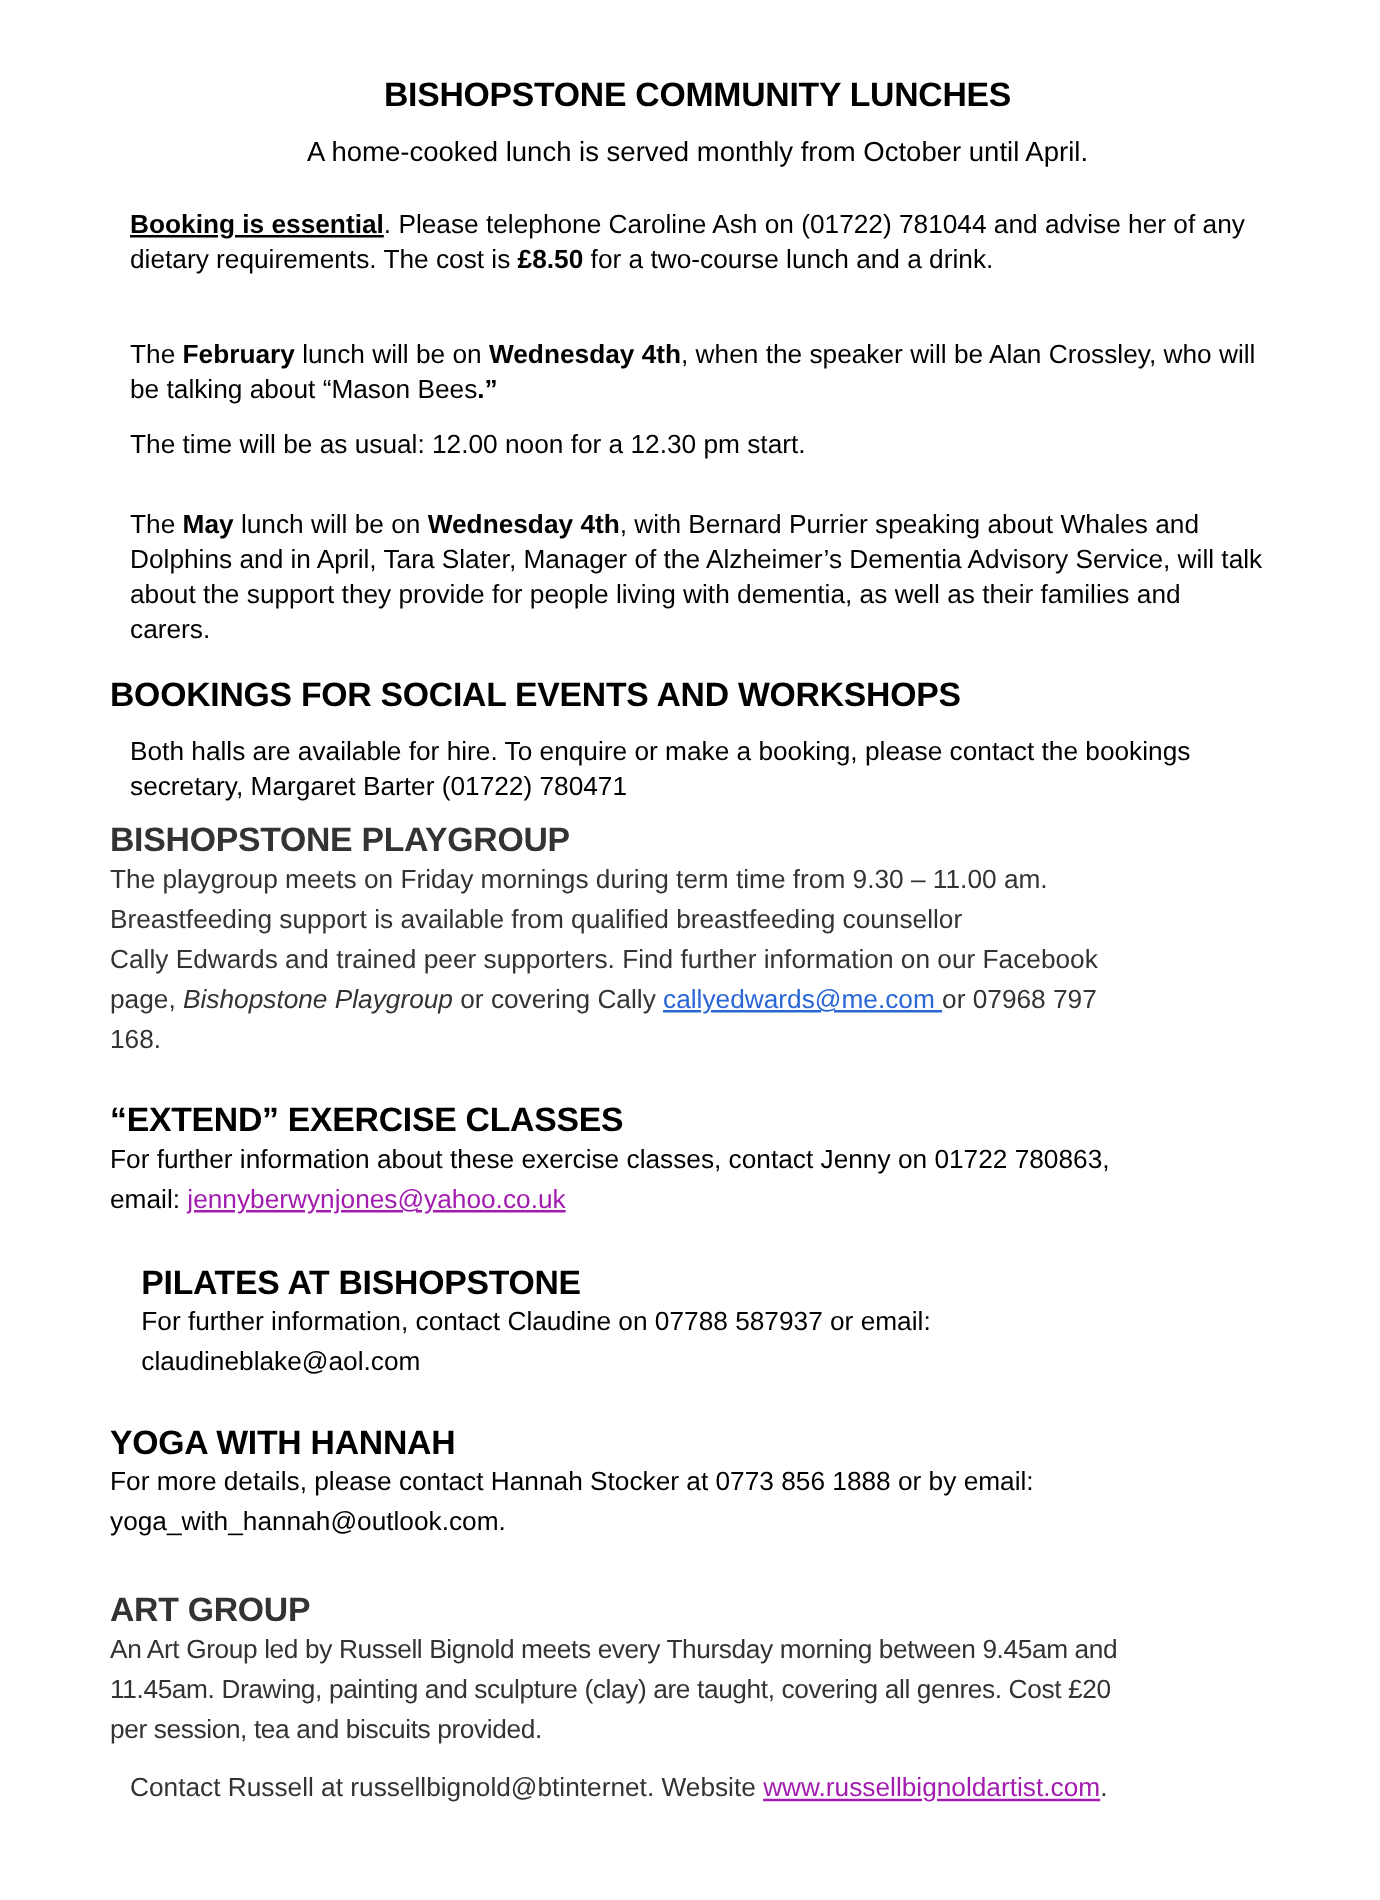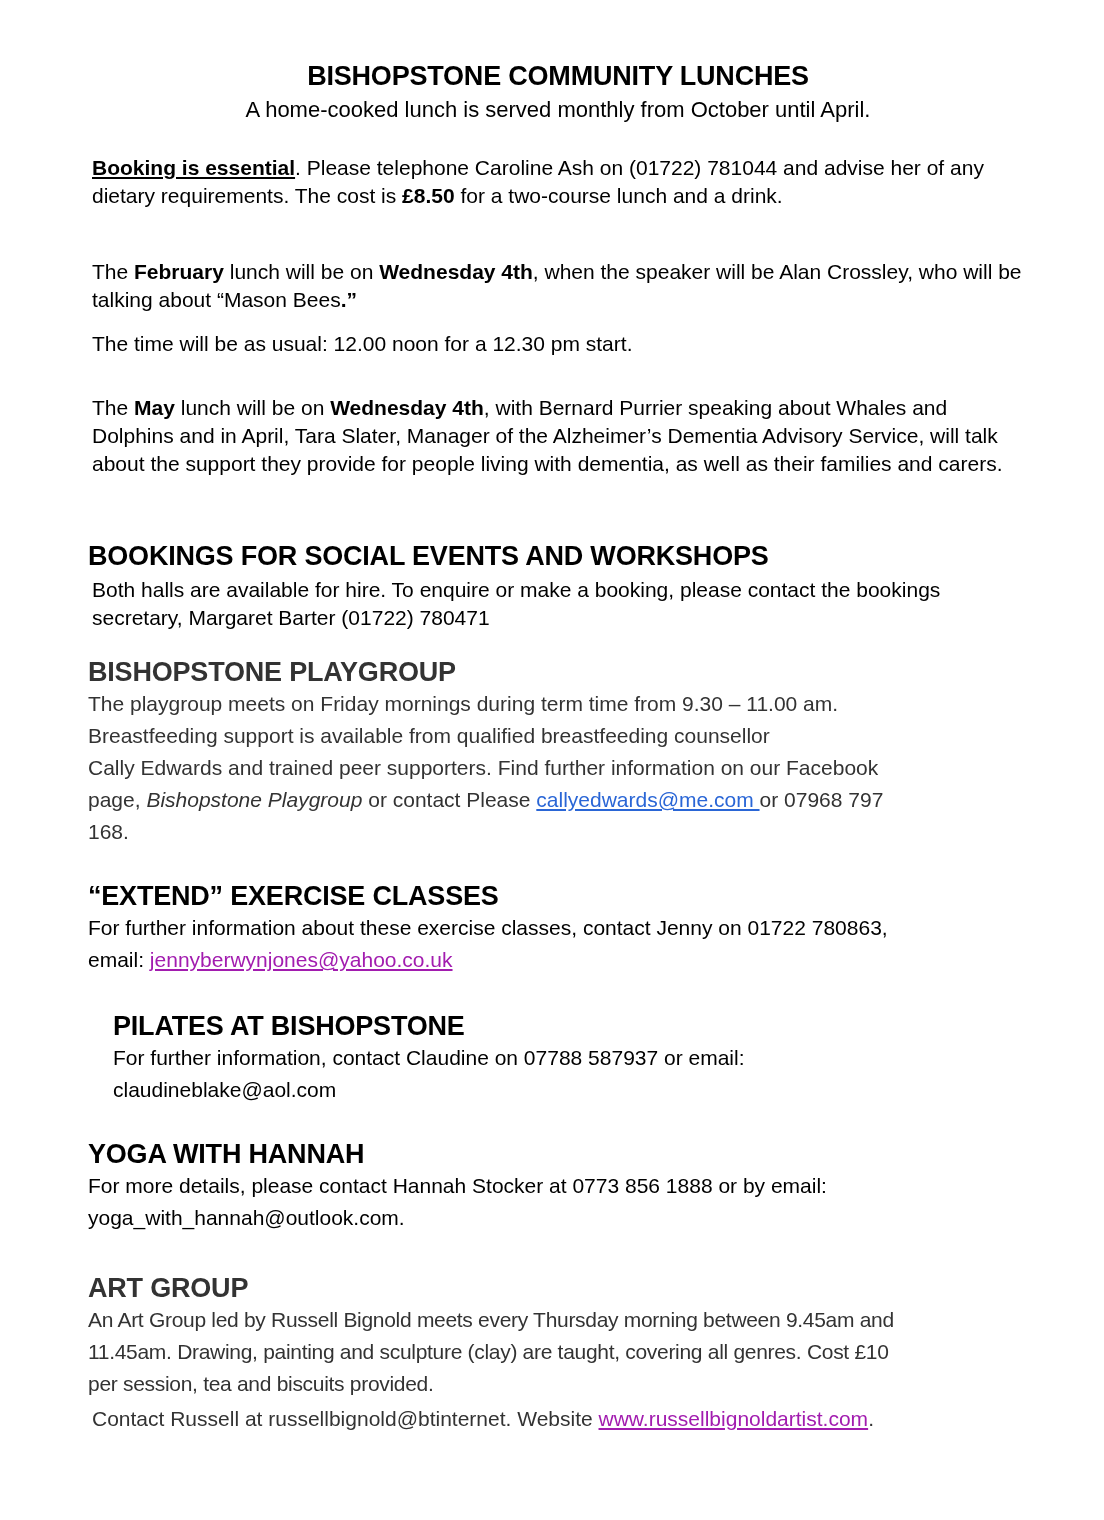--- a/index.html
+++ b/index.html
@@ -1,20 +1,20 @@
 <!DOCTYPE html>
 <html><head>
 <meta charset="utf-8">
 <style>
   html, body { margin: 0; padding: 0; background: #ffffff; }
   body { width: 1104px; height: 1520px; position: relative; overflow: hidden;
          font-family: "Liberation Sans", sans-serif; color: #000; }
   .page { position: absolute; left: 88px; top: 0; width: 940px; }
   .h { font-weight: bold; font-size: 27px; line-height: 32px; margin: 0; letter-spacing: -0.2px; }
-  .p { font-size: 21px; line-height: 28px; margin: 4px; }
+  .p { font-size: 21px; line-height: 28px; margin: 16px; }
   .p2 { font-size: 21px; line-height: 32px; margin: 0; }
   .grey { color: #333333; }
   .link { color: #a21caf; text-decoration: underline; }
   .link2 { color: #2a66d6; text-decoration: underline; }
   .u { text-decoration: underline; font-weight: bold; }
   b { font-weight: bold; }
   i { font-style: italic; }
   .sec { position: absolute; left: 0; width: 940px; }
 </style>
 </head>
@@ -46,21 +46,21 @@
   <div class="sec" style="top:540px;">
     <h2 class="h">BOOKINGS FOR SOCIAL EVENTS AND WORKSHOPS</h2>
     <p class="p">Both halls are available for hire.   To enquire or make a booking, please contact the bookings secretary, Margaret Barter (01722) 780471</p>
   </div>
 
   <div class="sec grey" style="top:656px;">
     <h2 class="h">BISHOPSTONE PLAYGROUP</h2>
     <p class="p2">The playgroup meets on Friday mornings during term time from 9.30 – 11.00 am.</p>
     <p class="p2">Breastfeeding support is available from qualified breastfeeding counsellor</p>
     <p class="p2">Cally Edwards and trained peer supporters.  Find further information on our Facebook</p>
-    <p class="p2"><span>page, </span><i>Bishopstone Playgroup</i><span> or contact Please </span><a class="link2">callyedwards@me.com </a><span>or 07968 797</span></p>
+    <p class="p2"><span>page, </span><i>Bishopstone Playgroup</i><span> or covering Cally </span><a class="link2">callyedwards@me.com </a><span>or 07968 797</span></p>
     <p class="p2">168.</p>
   </div>
 
   <div class="sec" style="top:880px;">
     <h2 class="h">“EXTEND” EXERCISE CLASSES</h2>
     <p class="p2">For further information about these exercise classes, contact Jenny on 01722 780863,</p>
     <p class="p2"><span>email: </span><a class="link">jennyberwynjones@yahoo.co.uk</a></p>
   </div>
 
   <div class="sec" style="top:1010px;margin-left:25px;">
@@ -71,18 +71,18 @@
 
   <div class="sec" style="top:1138px;">
     <h2 class="h">YOGA WITH HANNAH</h2>
     <p class="p2">For more details, please contact Hannah Stocker at 0773 856 1888 or by email:</p>
     <p class="p2">yoga_with_hannah@outlook.com.</p>
   </div>
 
   <div class="sec grey" style="top:1272px;">
     <h2 class="h">ART GROUP</h2>
     <p class="p2" style="letter-spacing:-0.3px;">An Art Group led by Russell Bignold meets every Thursday morning between 9.45am and</p>
-    <p class="p2" style="letter-spacing:-0.3px;">11.45am. Drawing, painting and sculpture (clay) are taught, covering all genres. Cost £10</p>
+    <p class="p2" style="letter-spacing:-0.3px;">11.45am. Drawing, painting and sculpture (clay) are taught, covering all genres. Cost £20</p>
     <p class="p2" style="letter-spacing:-0.3px;">per session, tea and biscuits provided.</p>
     <p class="p" style="line-height:30px;"><span>Contact Russell at russellbignold@btinternet.   Website </span><a class="link">www.russellbignoldartist.com</a><span>.</span></p>
   </div>
 
 </div>
 
 </body></html>

